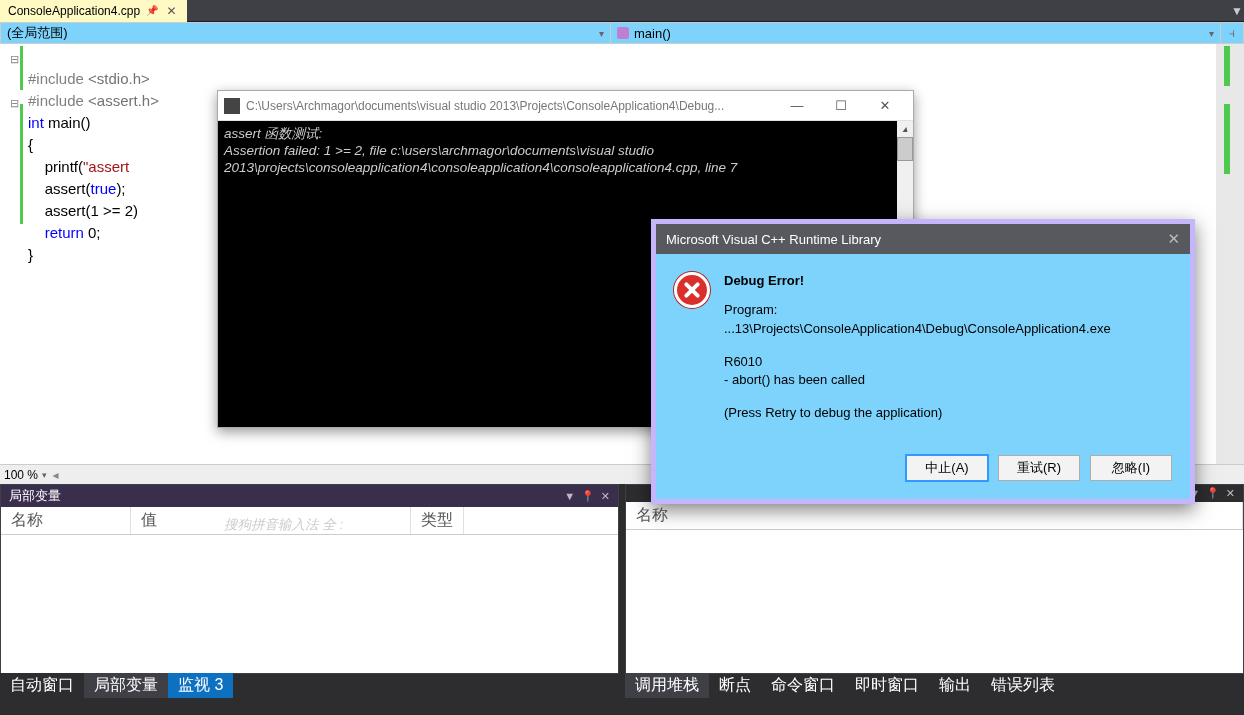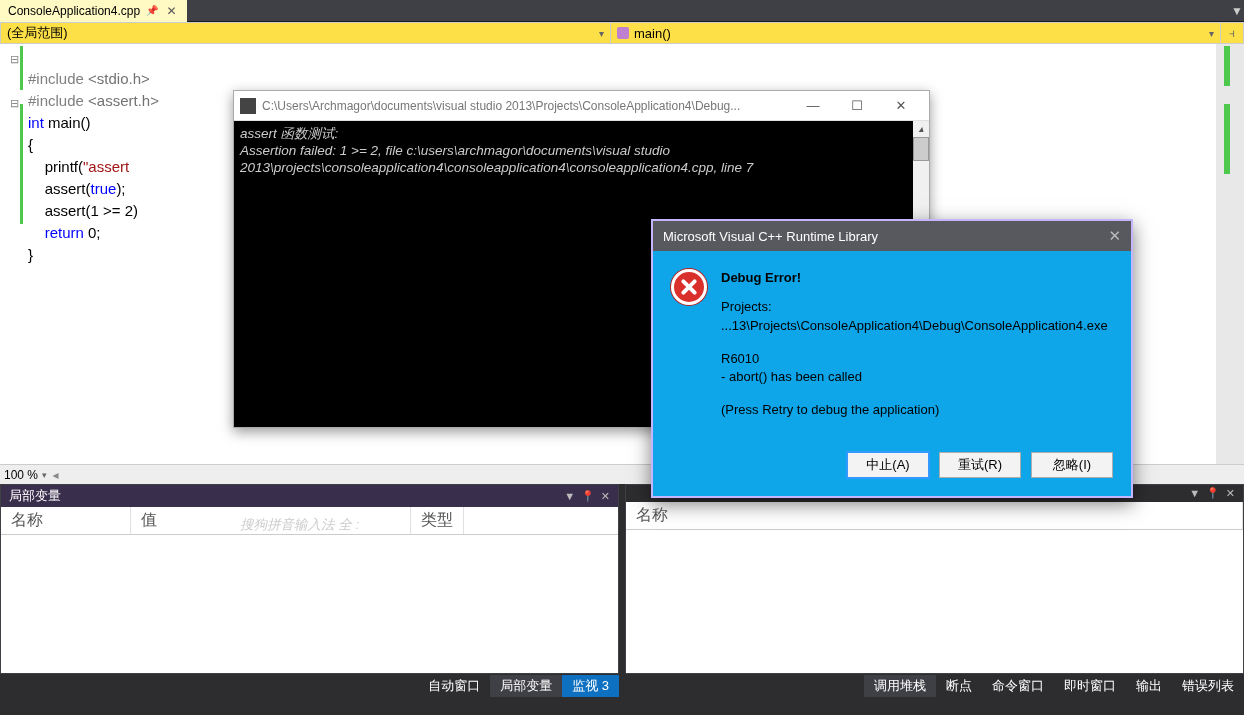--- a/index.html
+++ b/index.html
@@ -7,21 +7,21 @@
 
 
 .tabrow { display:flex; align-items:center; background:#3f3f46; height:22px; border-bottom:1px solid #1b1b24;justify-content:flex-end; }
 .file-tab { background:#fffac4; color:#000; padding:0 8px; height:22px; display:flex; align-items:center; gap:6px; font-size:12px; }
 .file-tab .pin { color:#888; font-size:10px; }
 .file-tab .close { color:#555; cursor:pointer; padding:0 2px; }
 .tabrow .spacer { flex:1; }
 .tabrow .drop { width:14px; text-align:center; color:#ccc; }
 
 
-.scope-row { display:flex; background:#fde047; height:22px; border:1px solid #ccc; }
+.scope-row { display:flex; background:#7dd3fc; height:22px; border:1px solid #ccc; }
 .scope-box { flex:1; display:flex; align-items:center; padding:0 6px; border-right:1px solid #ccc; color:#000; font-size:13px; }
 .scope-box.func::before { content:""; display:inline-block; width:12px; height:12px; background:#c080d0; border-radius:2px; margin-right:5px; }
 .scope-box .caret { margin-left:auto; color:#666; font-size:10px; }
 .split-icon { width:22px; display:flex; align-items:center; justify-content:center; color:#666; }
 
 
 .code-wrap { position:relative; background:#fff; height:420px; overflow:hidden; border-right:14px solid #e8e8e8; }
 .code { font-family:Consolas,monospace; font-size:15px; line-height:22px; padding:2px 0 2px 28px; white-space:pre; color:#000; }
 .code .kw { color:#0000ff; }
 .code .inc { color:#737373; }
@@ -41,39 +41,39 @@
 .panel { flex:1; display:flex; flex-direction:column; border:1px solid #3f3f46; background:#252526; }
 .panel-title { background:#3a2e4d; color:#fff; font-size:13px; padding:2px 8px; display:flex; align-items:center; }
 .panel-title .ctrl { margin-left:auto; display:flex; gap:6px; color:#bbb; font-size:11px; }
 .panel-head { background:#fff; color:#555; font-size:16px; display:flex; border-bottom:1px solid #ccc; }
 .panel-head span { padding:3px 10px; border-right:1px solid #e0e0e0; }
 .panel-head span:first-child { width:130px; }
 .panel-head span:nth-child(2) { width:280px; }
 .panel-body { flex:1; background:#fff; }
 
 
-.tabstrip { background:#2d2d30; color:#fff; display:flex; height:23px; align-items:center; font-size:13px;justify-content:flex-end; }
+.tabstrip { background:#2d2d30; color:#fff; display:flex; height:23px; align-items:center; font-size:16px; }
 .tabstrip .t { padding:2px 10px; cursor:pointer; }
 .tabstrip .t.active { background:#0e70c0; }
 .tabstrip.outer .t.plain { background:#2d2d30; }
 .tabstrip.outer .t.active2 { background:#3f3f46; }
 
 
-.console-win { position:absolute; left:217px; top:90px; width:697px; height:338px; background:#fff; border:1px solid #aaa; box-shadow:0 4px 12px rgba(0,0,0,0.4);margin-left:16px; }
+.console-win { position:absolute; left:217px; top:90px; width:697px; height:338px; background:#fff; border:1px solid #aaa; box-shadow:0 4px 12px rgba(0,0,0,0.4); }
 .console-titlebar { height:30px; background:#fff; color:#777; display:flex; align-items:center; padding:0 6px; border-bottom:1px solid #e0e0e0; font-size:12px; }
 .console-titlebar .ico { width:16px; height:16px; background:#444; margin-right:6px; }
 .console-titlebar .wbtns { margin-left:auto; display:flex; }
 .console-titlebar .wb { width:44px; text-align:center; color:#555; font-size:13px; cursor:pointer; }
 .console-body { position:relative; background:#000; color:#ccc; font-family:"NSimSun",Consolas,monospace; font-size:13.5px; line-height:17px; padding:4px 6px; height:calc(100% - 30px); white-space:pre-wrap;font-style:italic; }
 .console-body .sb { position:absolute; right:0; top:0; bottom:0; width:16px; background:#f0f0f0; }
 .console-body .sb-thumb { position:absolute; right:0; top:0; width:16px; height:24px; background:#ccc; border:1px solid #999; }
 .console-body .sb-arr { position:absolute; right:0; width:16px; height:16px; background:#f0f0f0; color:#555; text-align:center; font-size:10px; line-height:16px; }
 
 
-.dialog { position:absolute; left:651px; top:219px; width:482px; background:#0ea5e9; border:2px solid #c4b5fd; box-shadow:0 6px 18px rgba(0,0,0,0.5); color:#000; }
+.dialog { position:absolute; left:651px; top:219px; width:544px; background:#7dd3fc; border:5px solid #c4b5fd; box-shadow:0 6px 18px rgba(0,0,0,0.5); color:#000; }
 .dialog-title { background:#58585f; color:#fff; height:30px; display:flex; align-items:center; padding:0 10px; font-size:13px; }
 .dialog-title .dclose { margin-left:auto; color:#bbb; font-size:15px; cursor:pointer; }
 .dialog-body { padding:18px 18px 8px 18px; display:flex; gap:14px; font-size:13px; line-height:1.45; }
 .dialog-body .dicon { width:36px; height:36px; border-radius:50%; background:#d9302c; position:relative; flex-shrink:0; }
 .dialog-body .dicon::before, .dialog-body .dicon::after { content:""; position:absolute; left:50%; top:50%; width:20px; height:4px; background:#fff; border-radius:2px; }
 .dialog-body .dicon::before { transform:translate(-50%,-50%) rotate(45deg); }
 .dialog-body .dicon::after  { transform:translate(-50%,-50%) rotate(-45deg); }
 .dialog-body .dicon { box-shadow: inset 0 0 0 3px #fff, 0 0 0 1px #b52222; }
 .dialog-text b { display:block; margin-bottom:10px; }
 .dialog-text p { margin-bottom:14px; }
@@ -224,21 +224,21 @@
 
 <div class="dialog">
   <div class="dialog-title">
     <span>Microsoft Visual C++ Runtime Library</span>
     <span class="dclose">✕</span>
   </div>
   <div class="dialog-body">
     <div class="dicon"></div>
     <div class="dialog-text">
       <b>Debug Error!</b>
-      <p><span>Projects:</span><br><span>...13\Projects\ConsoleApplication4\Debug\ConsoleApplication4.exe</span></p>
+      <p><span>Program:</span><br><span>...13\Projects\ConsoleApplication4\Debug\ConsoleApplication4.exe</span></p>
       <p><span>R6010</span><br><span>- abort() has been called</span></p>
       <p>(Press Retry to debug the application)</p>
     </div>
   </div>
   <div class="dialog-buttons">
     <button>中止(A)</button>
     <button>重试(R)</button>
     <button>忽略(I)</button>
   </div>
 </div>

